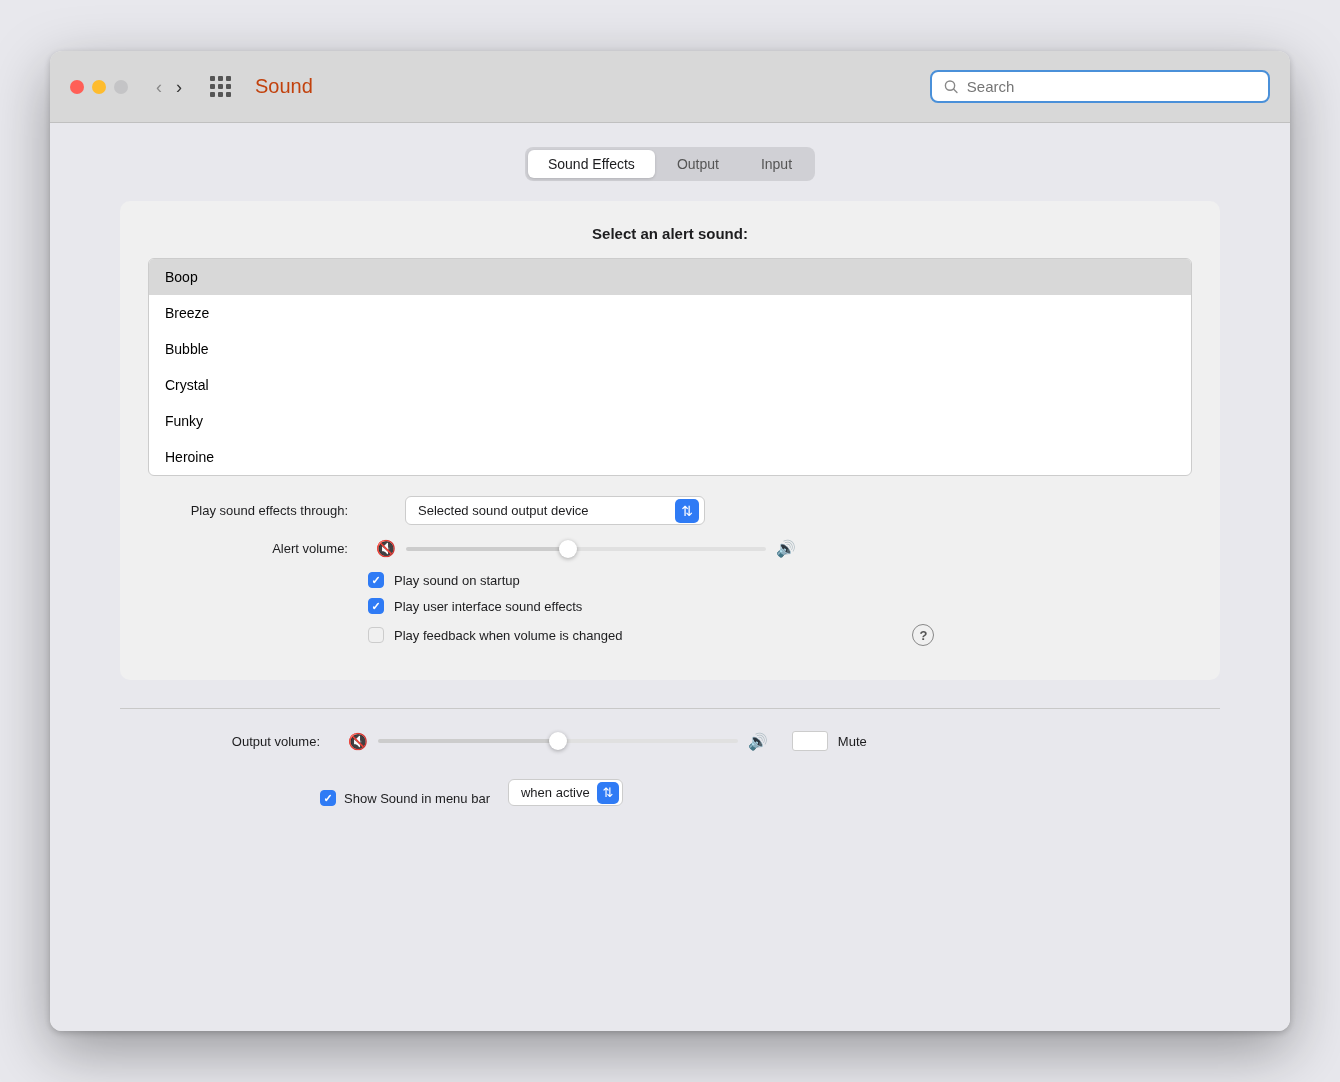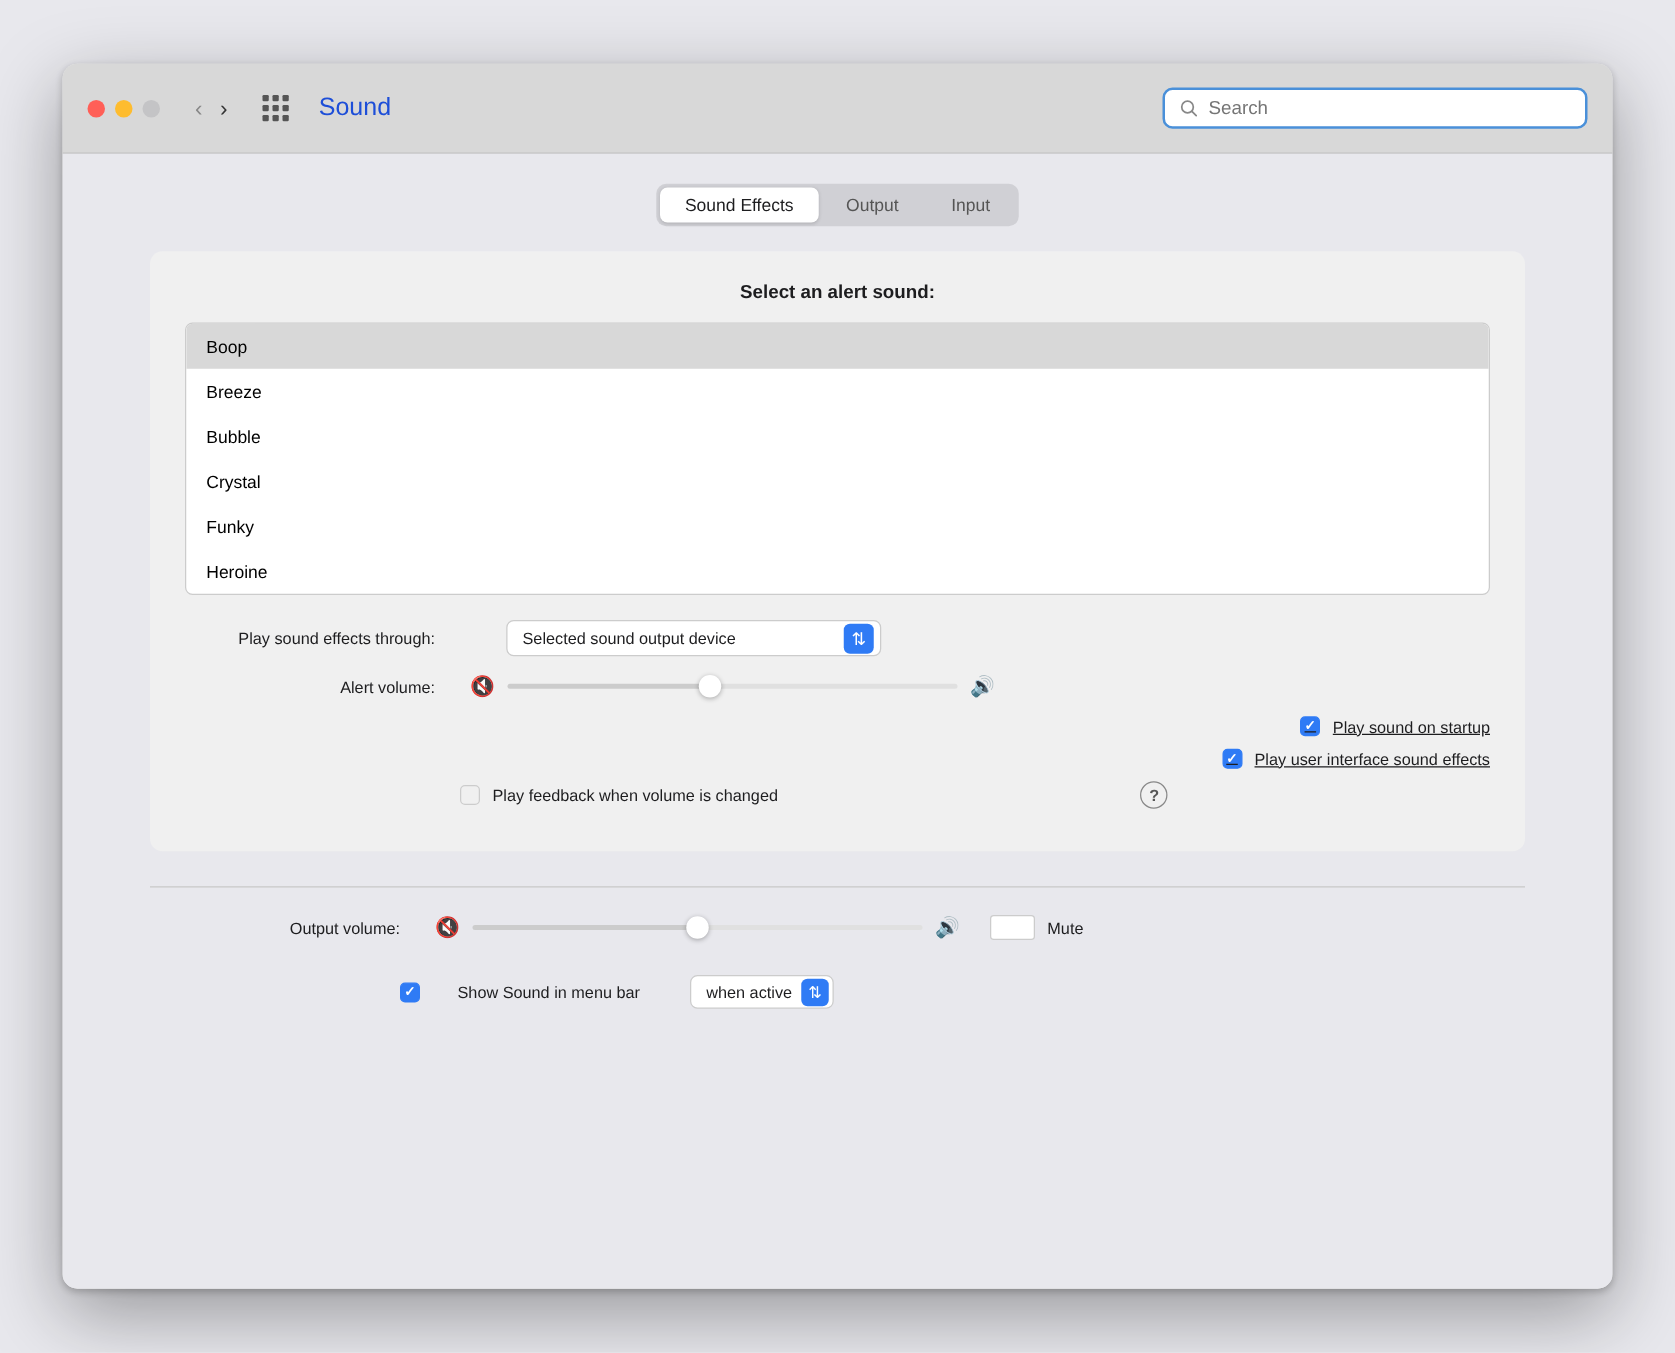--- a/index.html
+++ b/index.html
@@ -86,21 +86,21 @@
     .grid-dot {
       width: 5px;
       height: 5px;
       background: #555;
       border-radius: 1px;
     }
 
     .titlebar-title {
       font-size: 20px;
       font-weight: 500;
-      color: #1d4ed8;
+      color: #c2410c;
       margin-left: 8px;
       flex: 1;
     }
 
     .search-box {
       display: flex;
       align-items: center;
       background: white;
       border: 2px solid #4a90d9;
       border-radius: 8px;
@@ -318,23 +318,22 @@
       left: calc(45% - 9px);
     }
 
     .slider-thumb-output {
       left: calc(50% - 9px);
     }
 
     .checkbox-wrapper {
       display: flex;
       align-items: center;
-      justify-content: flex-end;
+      justify-content: flex-start;
       padding-left: 220px;
-      text-decoration: underline;
     }
 
     .checkbox {
       width: 16px;
       height: 16px;
       border-radius: 4px;
       border: 1.5px solid #ccc;
       appearance: none;
       cursor: pointer;
       flex-shrink: 0;
@@ -396,22 +395,22 @@
       cursor: pointer;
     }
 
     .mute-label {
       font-size: 13px;
       color: #1d1d1f;
     }
 
     .menu-bar-row {
       display: flex;
-      align-items: center;
-      gap: 30px;
+      align-items: flex-end;
+      gap: 8px;
       padding-left: 16px;
     }
 
     .when-active-select {
       appearance: none;
       background: white;
       border: 1px solid #ccc;
       border-radius: 6px;
       padding: 5px 32px 5px 12px;
       font-size: 13px;

